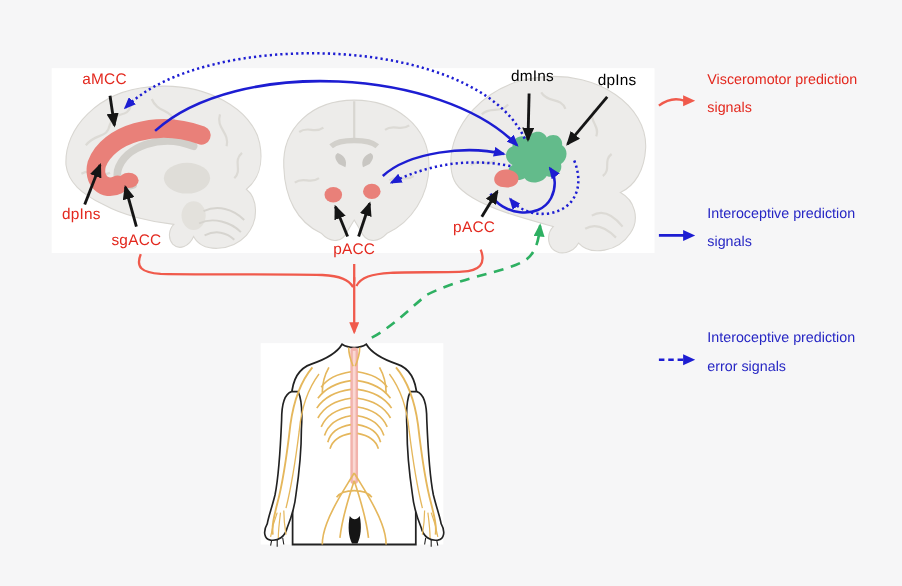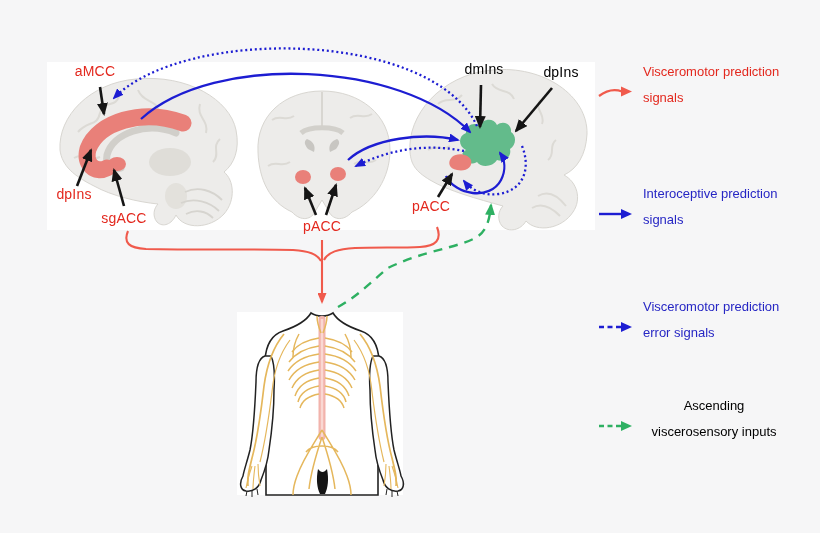--- a/index.html
+++ b/index.html
@@ -158,24 +158,17 @@
     <polygon points="24,4 35,9 24,14" fill="#1d1dd2"></polygon>
   </svg>
   <div class="legend-text c-blue">Interoceptive prediction signals</div>
 </div>
 
 <div class="legend-row" style="top:294px">
   <svg class="legend-arrow" width="37" height="18">
     <path d="M2,9 L25,9" stroke="#1d1dd2" stroke-width="2.4" stroke-dasharray="5 3.5" fill="none"></path>
     <polygon points="24,4 35,9 24,14" fill="#1d1dd2"></polygon>
   </svg>
-  <div class="legend-text c-blue">Visceromotor prediction error signals</div>
+  <div class="legend-text c-blue">Interoceptive prediction error signals</div>
 </div>
 
-<div class="legend-row" style="top:393px">
-  <svg class="legend-arrow" width="37" height="18">
-    <path d="M2,9 L25,9" stroke="#2eb062" stroke-width="2.4" stroke-dasharray="5 3.5" fill="none"></path>
-    <polygon points="24,4 35,9 24,14" fill="#2eb062"></polygon>
-  </svg>
-  <div class="legend-text c-green">Ascending viscerosensory inputs</div>
-</div>
 
 </div>
 
 </body></html>

